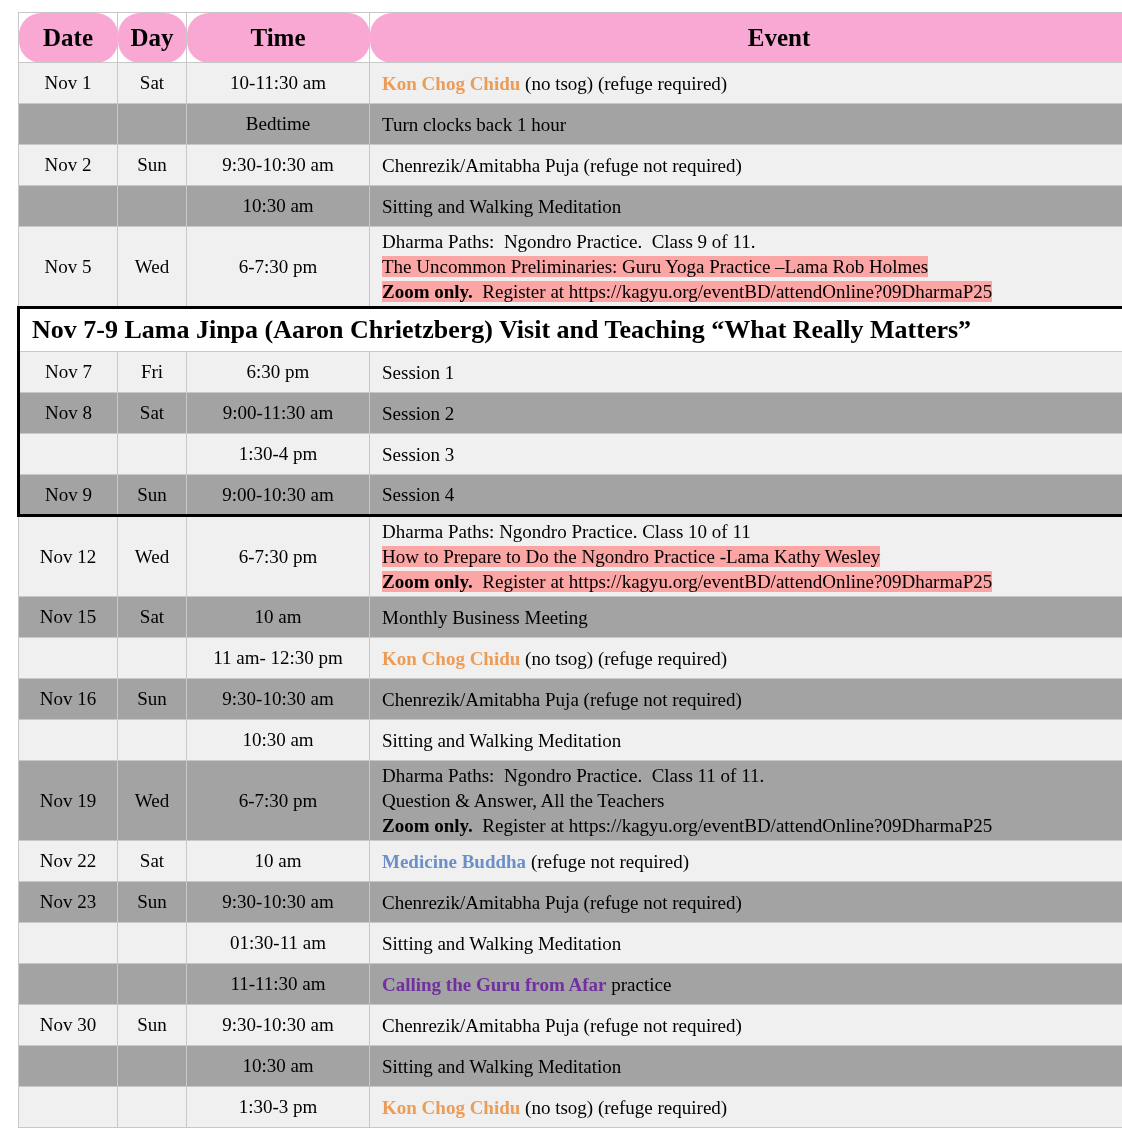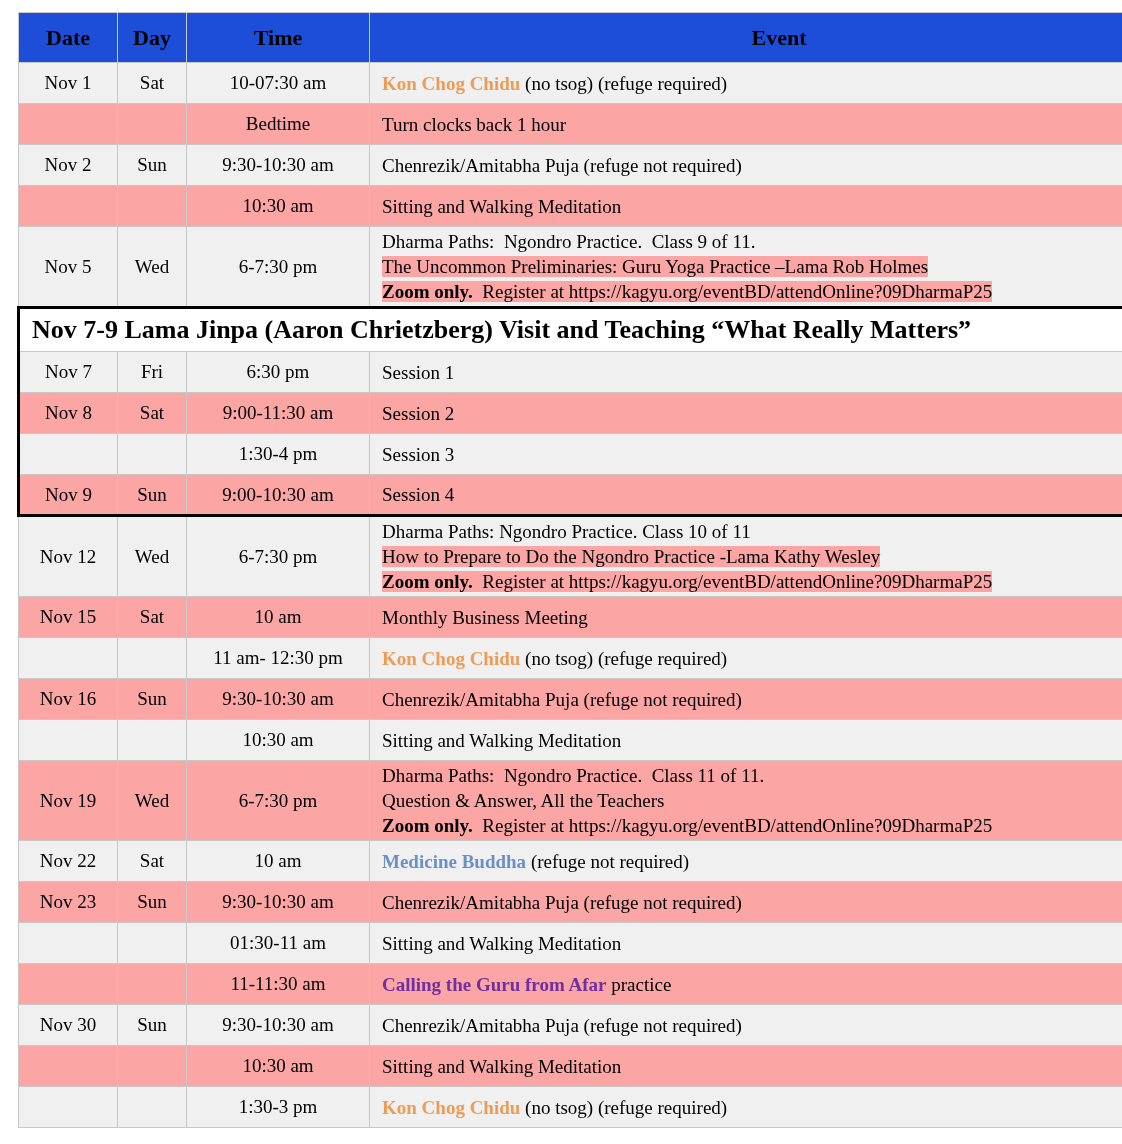--- a/index.html
+++ b/index.html
@@ -30,38 +30,39 @@
   col.c-event{ width: 819px; }
 
   th, td {
     border: 1px solid #c8c8c8;
     border-right: 1px solid #c8c8c8;
     padding: 0;
     vertical-align: middle;
   }
   thead th {
     height: 49px;
-    font-size: 22px;
+    font-size: 25px;
     font-weight: bold;
     text-align: center;
-    background: #1d4ed8;
+    background: #f9a8d4;
+    border-radius: 22px;
   }
   tbody tr.row-single { height: 41px; }
   tbody td.cell-date, tbody td.cell-day, tbody td.cell-time {
     text-align: center;
     font-size: 19px;
   }
   tbody td.cell-event {
     text-align: left;
     font-size: 19px;
     padding-left: 12px;
     padding-right: 6px;
   }
   tr.shaded td { background: #f0f0f0; }
-  tr.plain  td { background: #fca5a5; }
+  tr.plain  td { background: #a3a3a3; }
 
   .event-line {
     line-height: 25px;
     white-space: pre-wrap;
   }
   tr.row-multi td { padding-top: 2px; padding-bottom: 2px; }
   .hl { background: #fca5a5; }
 
   .seg-orange-bold { color: #ED9C58; font-weight: bold; }
   .seg-blue-bold   { color: #6D8FC9; font-weight: bold; }
@@ -97,21 +98,21 @@
         <th>Date</th>
         <th>Day</th>
         <th>Time</th>
         <th>Event</th>
       </tr>
     </thead>
     <tbody id="schedule-body">
         <tr class="shaded row-single">
           <td class="cell-date">Nov 1</td>
           <td class="cell-day">Sat</td>
-          <td class="cell-time">10-07:30 am</td>
+          <td class="cell-time">10-11:30 am</td>
           <td class="cell-event">
             <div class="event-line"><span class="seg-orange-bold">Kon Chog Chidu</span><span> (no tsog) (refuge required)</span></div>
           </td>
         </tr>
         <tr class="plain row-single">
           <td class="cell-date"></td>
           <td class="cell-day"></td>
           <td class="cell-time">Bedtime</td>
           <td class="cell-event">
             <div class="event-line"><span>Turn clocks back 1 hour</span></div>

